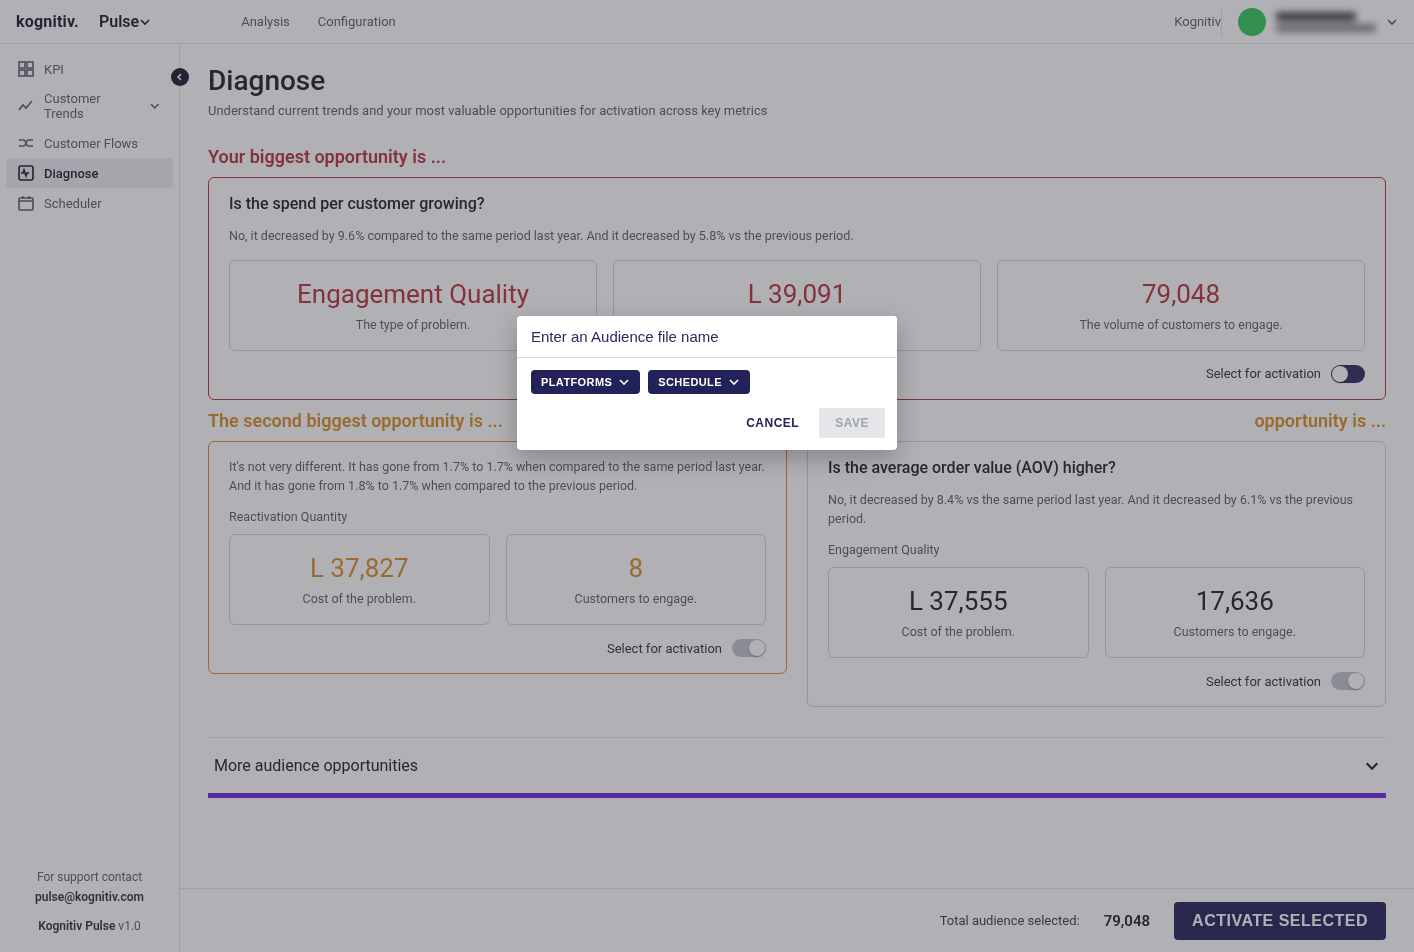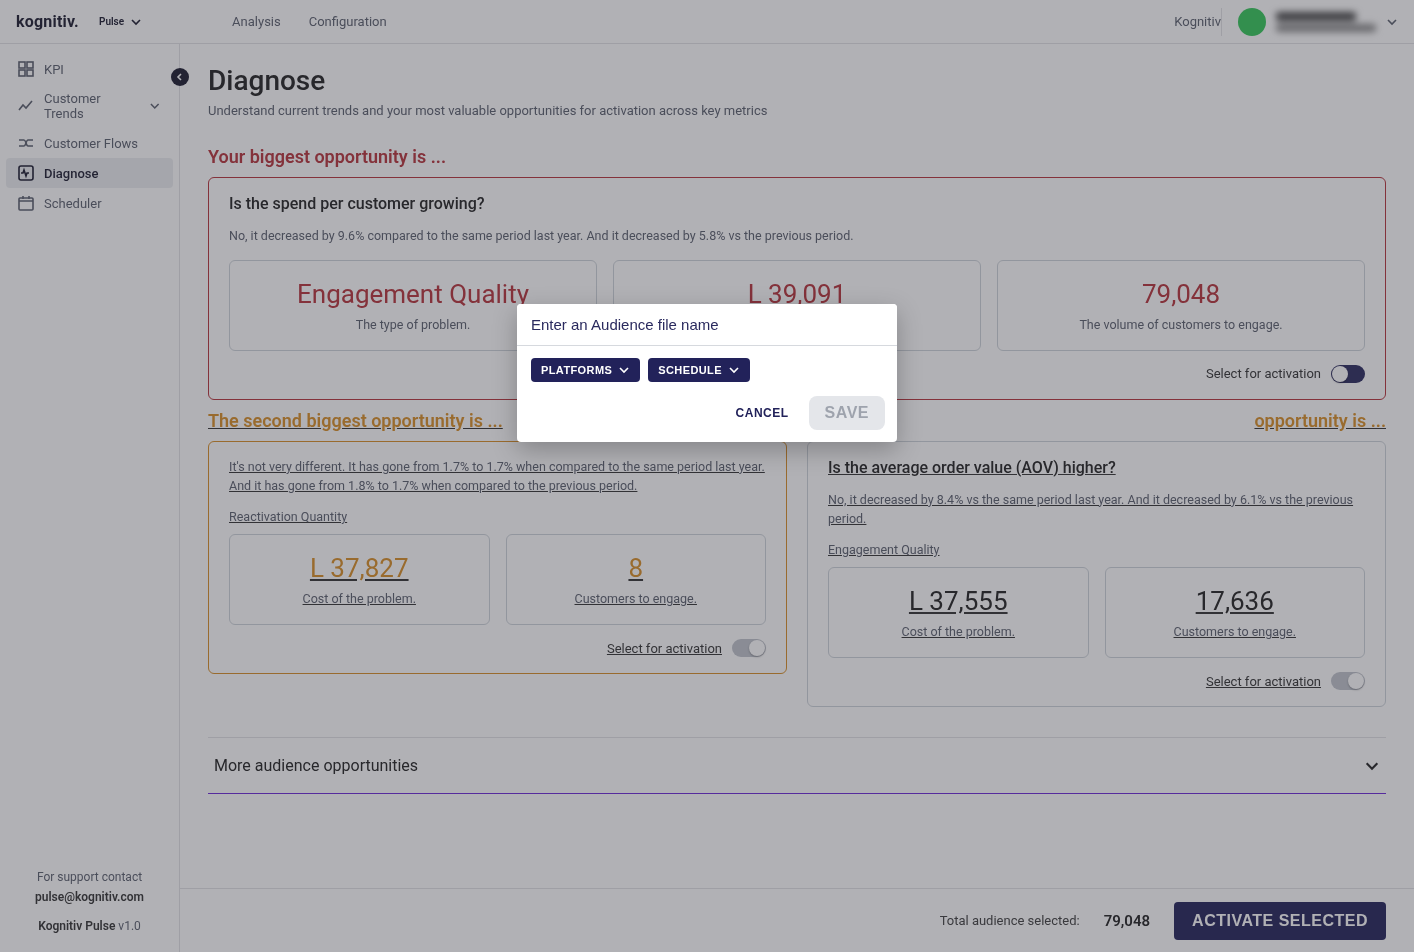--- a/index.html
+++ b/index.html
@@ -28,22 +28,21 @@
     color: #1a1a2e;
     font-size: 16px;
     letter-spacing: 0.2px;
     margin-right: 20px;
   }
   .app-switch {
     display: flex;
     align-items: center;
     font-weight: 600;
     color: #1a1a2e;
-    font-size: 10px;
-    gap: 6px;
+    font-size: 16px;
     margin-right: 90px;
   }
   .topnav { display: flex; gap: 28px; }
   .topnav-item { cursor: pointer; }
   .top-right { margin-left: auto; display: flex; align-items: center; }
   .user-pill { display: flex; align-items: center; gap: 10px; border-left: 1px solid #e2e2e6; padding-left: 16px; }
   .avatar { width: 28px; height: 28px; border-radius: 50%; background: #34c85a; }
   .user-blur { display: flex; flex-direction: column; gap: 3px; filter: blur(3.5px); }
   .user-blur .line1 { width: 80px; height: 9px; background: #444; border-radius: 3px; }
   .user-blur .line2 { width: 100px; height: 8px; background: #888; border-radius: 3px; }
@@ -135,21 +134,21 @@
   .toggle.off { background: #c0c4cc; }
   .toggle .knob { position: absolute; top: 1px; width: 16px; height: 16px; border-radius: 50%; background: #fff; box-shadow: 0 1px 2px rgba(0,0,0,0.3); }
   .toggle.on .knob { left: 1px; }
   .toggle.off .knob { left: 17px; }
 
   .two-col { display: flex; gap: 20px; margin-top: 10px; }
 
   .more-row {
     display: flex; align-items: center; justify-content: space-between;
     border-top: 1px solid #e2e2e6;
-    border-bottom: 1px solid #6d28d9;
+    border-bottom: 5px solid #6d28d9;
     padding: 18px 6px;
     margin-top: 30px;
     font-size: 16px;
     color: #222;
     cursor: pointer;
   }
 
   
   .bottom-bar {
     position: absolute;
@@ -181,21 +180,21 @@
   
   .dim {
     position: absolute;
     inset: 0;
     background: rgba(50,50,60,0.38);
     z-index: 50;
   }
   .modal {
     position: absolute;
     z-index: 60;
-    top: 304px; left: 50%;
+    top: 316px; left: 50%;
     transform: translateX(-50%);
     width: 380px;
     background: #fff;
     border-radius: 4px;
     box-shadow: 0 8px 24px rgba(0,0,0,0.25);
     overflow: hidden;
   }
   .modal-input {
     width: 100%;
     border: none;
@@ -229,25 +228,25 @@
     font-size: 12px;
     font-weight: 600;
     letter-spacing: 0.5px;
     padding: 8px 12px;
     cursor: pointer;
   }
   .save-btn {
     background: #e4e6ea;
     border: none;
     color: #9ea3ad;
-    font-size: 16px;
+    font-size: 12px;
     font-weight: 600;
     letter-spacing: 0.5px;
     padding: 8px 16px;
-    border-radius: 8px;
+    border-radius: 1px;
     cursor: not-allowed;
   }
 
   
   svg { stroke: currentColor; fill: none; stroke-width: 1.6; }
   .chev-down { width: 12px; height: 12px; }
 </style>
 </head>
 <body>
 
@@ -370,21 +369,21 @@
           </div>
         </div>
         <div class="card-foot">
           <span>Select for activation</span>
           <div class="toggle on">
               <div class="knob"></div>
             </div>
         </div>
       </div>
 
-      <div class="two-col" style="align-items:flex-start;text-decoration:underline;">
+      <div class="two-col" style="align-items:flex-start;">
         <div style="flex:1;">
           <div class="section-title orange" style="margin-top:0;">The second biggest opportunity is ...</div>
           <div class="card card-orange">
             <div class="card-a">It's not very different. It has gone from 1.7% to 1.7% when compared to the same period last year. And it has gone from 1.8% to 1.7% when compared to the previous period.</div>
             <div class="card-label">Reactivation Quantity</div>
             <div class="stats-row">
               <div class="stat-box">
                 <div class="stat-big stat-orange">L 37,827</div>
                 <div class="stat-sm">Cost of the problem.</div>
               </div>

